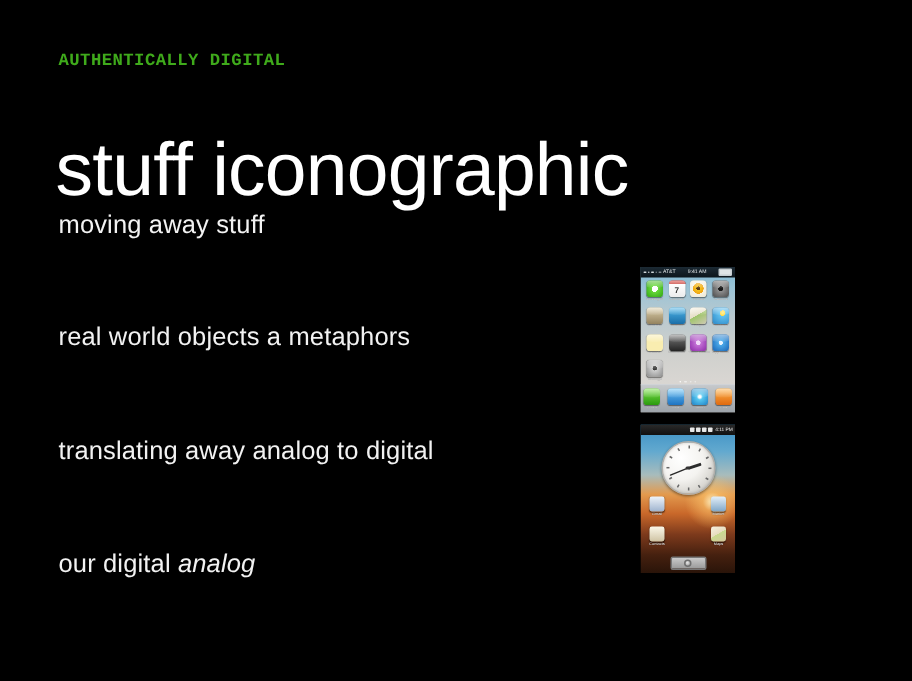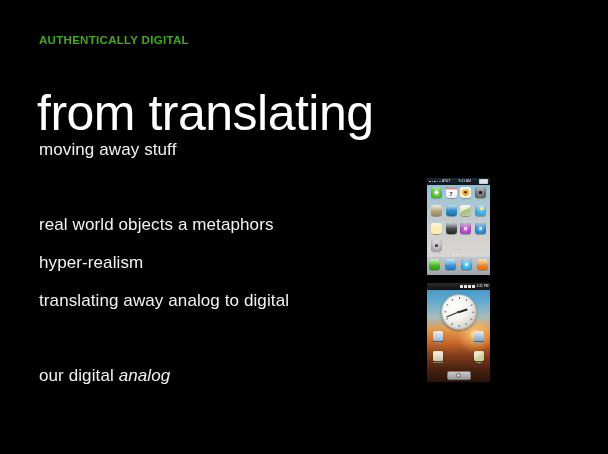--- a/index.html
+++ b/index.html
@@ -20,20 +20,21 @@
   
   #eyebrow {
     position: absolute;
     left: 39px;
     top: 34px;
     font-size: 11.5px;
     font-weight: bold;
     letter-spacing: 0.3px;
     color: #3faa1b;
     white-space: nowrap;
+    font-family: Liberation Mono, monospace;
   }
   #title {
     position: absolute;
     left: 37px;
     top: 51px;
     font-size: 50px;
     font-weight: 300;
     color: #ffffff;
     letter-spacing: -0.5px;
     line-height: 1.12;
@@ -240,25 +241,24 @@
     border: 0.4px solid #6f6f6f;
   }
 </style>
 </head>
 <body>
 
 <div id="slide">
 
   <div id="eyebrow">AUTHENTICALLY DIGITAL</div>
 
-  <h1 id="title">from translating</h1>
+  <h1 id="title">stuff iconographic</h1>
 
   <div class="bodyline" id="line-moving">moving away stuff</div>
   <div class="bodyline" id="line-objects">real world objects a metaphors</div>
-  <div class="bodyline" id="line-hyper">hyper-realism</div>
   <div class="bodyline" id="line-translat">translating away analog to digital</div>
 
   <div class="bodyline" id="line-stuff">
     <span>our digital </span><span class="ital">analog</span>
   </div>
 
   <div class="phone" id="phone-ios">
     <div class="ios-screen">
 
       <div class="ios-statusbar">

